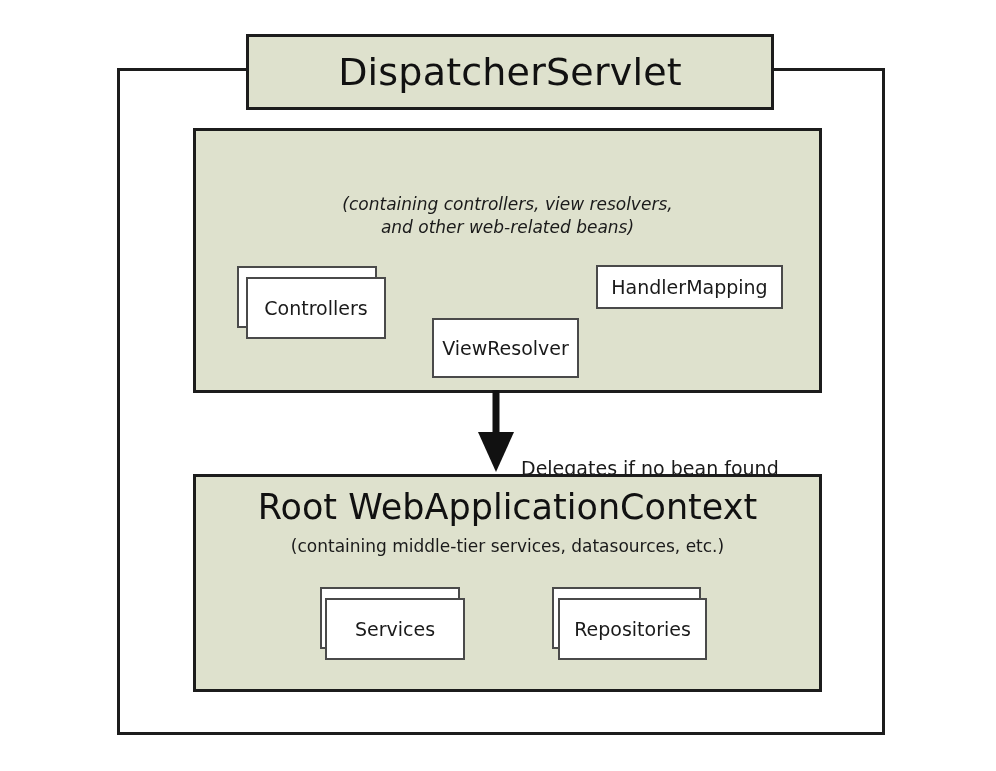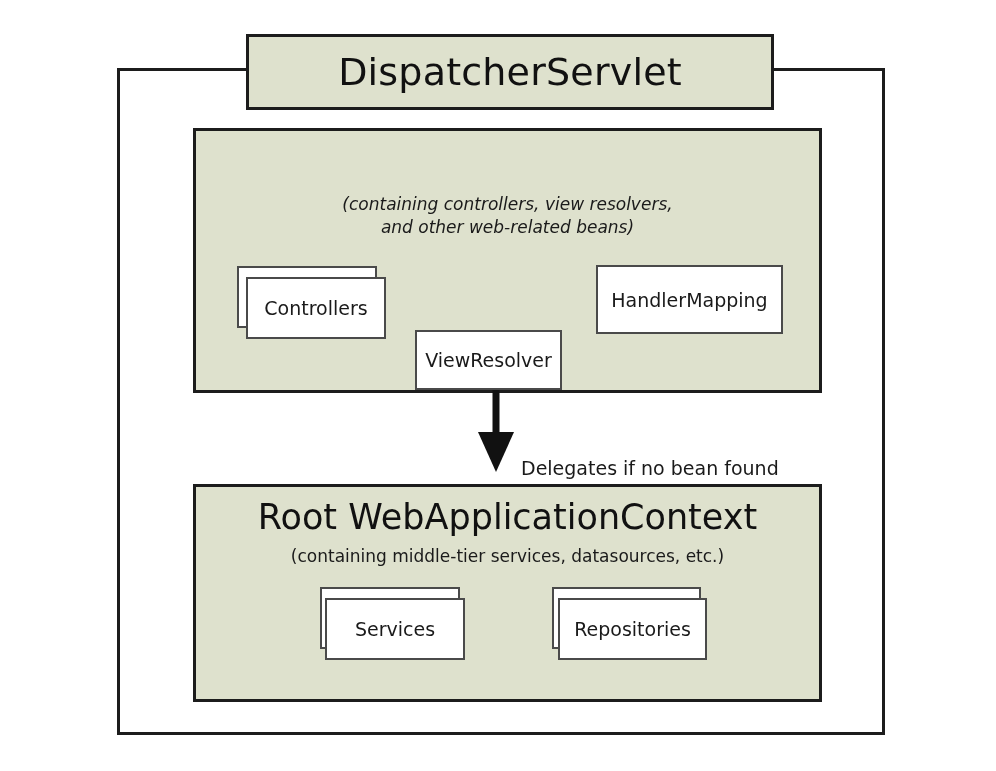--- a/index.html
+++ b/index.html
@@ -67,21 +67,21 @@
   }
 
   .servlet-ctx {
     left: 193px;
     top: 128px;
     width: 629px;
     height: 265px;
   }
   .root-ctx {
     left: 193px;
-    top: 484px;
+    top: 474px;
     width: 629px;
     height: 218px;
     padding-left: 37px;
   }
 
   .ctx-heading {
     position: absolute;
     left: 0;
     right: 0;
     text-align: center;
@@ -125,23 +125,23 @@
     background: #ffffff;
     border: 2px solid #4a4a4a;
     box-sizing: border-box;
     z-index: 1;
   }
 
   
   .controllers-back { left: 237px; top: 266px; width: 140px; height: 62px; }
   .controllers      { left: 246px; top: 277px; width: 140px; height: 62px; }
 
-  .viewresolver     { left: 415px; top: 318px; width: 147px; height: 60px; margin-top: 12px; }
-
-  .handlermapping   { left: 596px; top: 265px; width: 187px; height: 69px; }
+  .viewresolver     { left: 432px; top: 318px; width: 147px; height: 60px; }
+
+  .handlermapping   { left: 596px; top: 265px; width: 187px; height: 44px; }
 
   
   .services-back    { left: 320px; top: 587px; width: 140px; height: 62px; }
   .services         { left: 325px; top: 598px; width: 140px; height: 62px; }
 
   .repositories-back{ left: 552px; top: 587px; width: 149px; height: 62px; }
   .repositories     { left: 558px; top: 598px; width: 149px; height: 62px; }
 
   
   .arrow-svg {

